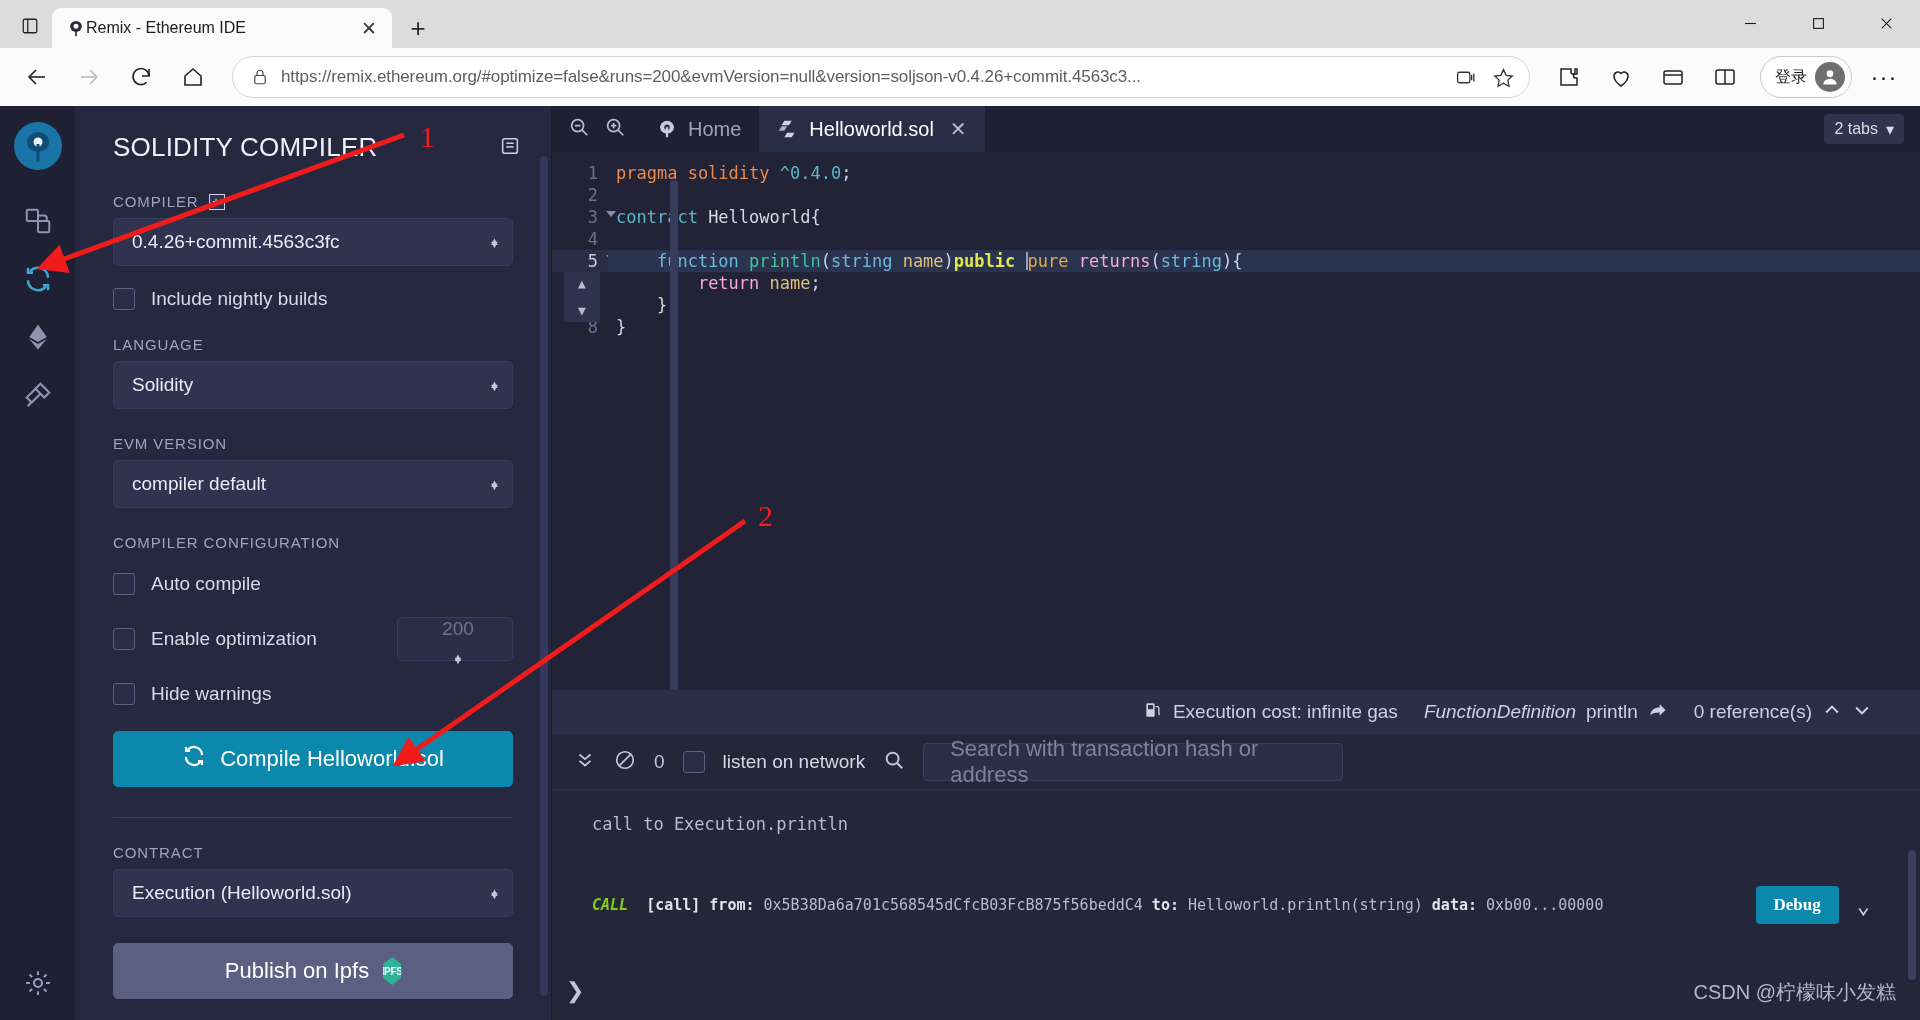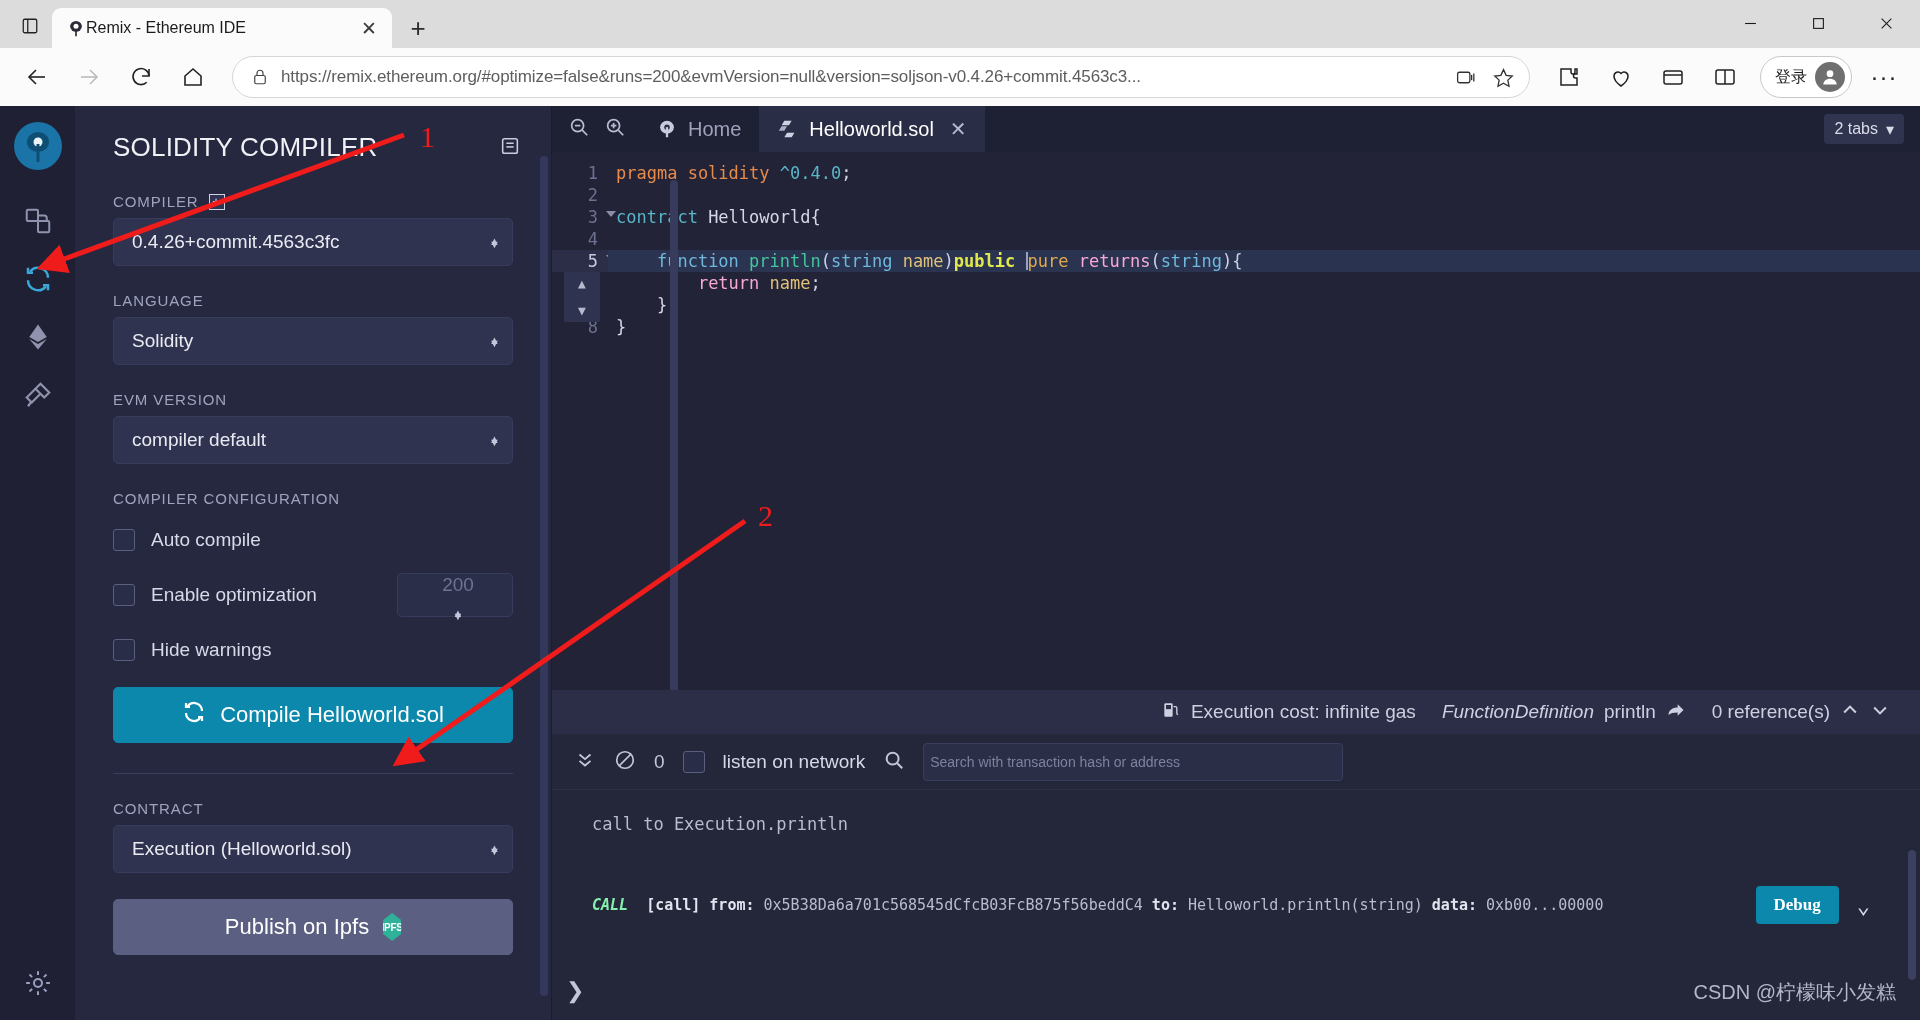--- a/index.html
+++ b/index.html
@@ -268,52 +268,52 @@
     background: #373b5c; border-radius: 4px;
   }
   .spinner-box {
     position: absolute; left: -44px; top: 120px; width: 36px; height: 50px;
     background: #2f3350; display: flex; flex-direction: column;
     align-items: center; justify-content: center; gap: 5px; color: #b8bbd0;
   }
 
   .status-bar {
     height: 44px; background: #2b2e46; display: flex; align-items: center;
-    justify-content: flex-end; gap: 26px; padding-right: 30px;
+    justify-content: flex-end; gap: 26px; padding-right: 48px;
     color: #cdd0e0; font-size: 19px;
   }
   .status-bar .seg { display: flex; align-items: center; gap: 10px; }
   .status-bar .ital { font-style: italic; }
   .status-bar svg { width: 20px; height: 20px; }
 
   
   .terminal { flex: 1; background: #242639; display: flex; flex-direction: column; min-height: 0; position: relative; }
   .term-toolbar {
     height: 56px; display: flex; align-items: center; gap: 18px; padding: 0 18px 0 22px;
     color: #c3c6d8; border-bottom: 1px solid #2c2f48;
   }
   .term-toolbar svg { width: 22px; height: 22px; }
   .term-count { font-size: 19px; color: #c3c6d8; }
   .listen-chk {
     width: 22px; height: 22px; border: 1px solid #5a5f80; border-radius: 3px; background: #2a2d48;
   }
   .listen-label { font-size: 19px; color: #d5d8e6; }
   .term-search {
     flex: 1; max-width: 420px; height: 38px; background: #2b2e47; border: 1px solid #3a3e5e;
-    border-radius: 4px; display: flex; align-items: center; padding: 0 6px;
-    color: #7e829e; font-size: 14px;
+    border-radius: 4px; display: flex; align-items: center; padding: 0 26px;
+    color: #7e829e; font-size: 22px;
   }
 
   .term-log { flex: 1; padding: 24px 30px 0 40px; font-family: "DejaVu Sans Mono", monospace; overflow: hidden; }
   .log-line { color: #b9bccd; font-size: 17px; margin-bottom: 52px; }
   .tx-row {
     display: flex; align-items: center; gap: 18px; font-size: 15px; color: #b9bccd;
     padding-right: 20px;
   }
-  .tx-kind { font-style: italic; font-weight: bold; color: #86efac; flex: 0 0 auto; }
+  .tx-kind { font-style: italic; font-weight: bold; color: #84cc16; flex: 0 0 auto; }
   .tx-body { flex: 1; white-space: nowrap; overflow: hidden; text-overflow: ellipsis; }
   .tx-body b { color: #e2e4ef; }
   .debug-btn {
     background: #0b88ab; color: #fff; font-size: 17px; font-weight: bold;
     padding: 9px 18px; border-radius: 4px; font-family: "Liberation Serif", serif;
   }
   .chev-down { color: #d7d9e6; font-size: 22px; }
 
   .term-expand {
     position: absolute; left: 14px; bottom: 16px; color: #c3c6d8; font-size: 22px;
@@ -536,20 +536,24 @@
             <span class="plus-icon">+</span>
           </div>
           <div class="select-box">
             <span class="val">0.4.26+commit.4563c3fc</span>
             <span class="spin">
                 <i>▲</i>
                 <i>▼</i>
               </span>
           </div>
 
+          <div class="check-row">
+            <span class="chk"></span>
+            <span class="chk-label">Include nightly builds</span>
+          </div>
 
           <div class="field-label tight">LANGUAGE</div>
           <div class="select-box">
             <span class="val">Solidity</span>
             <span class="spin">
                 <i>▲</i>
                 <i>▼</i>
               </span>
           </div>
 

